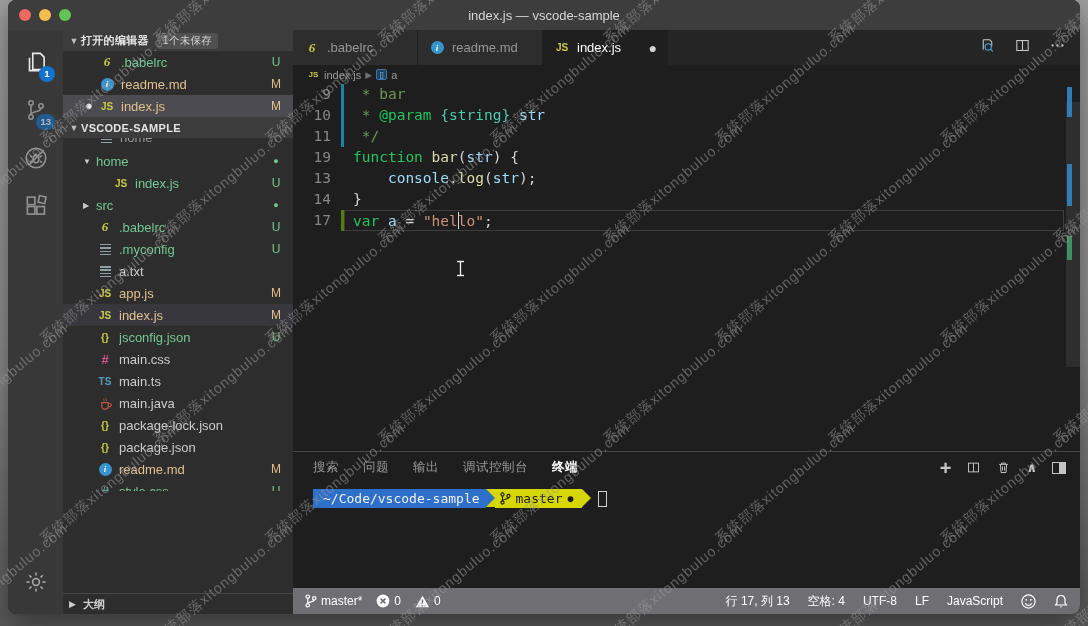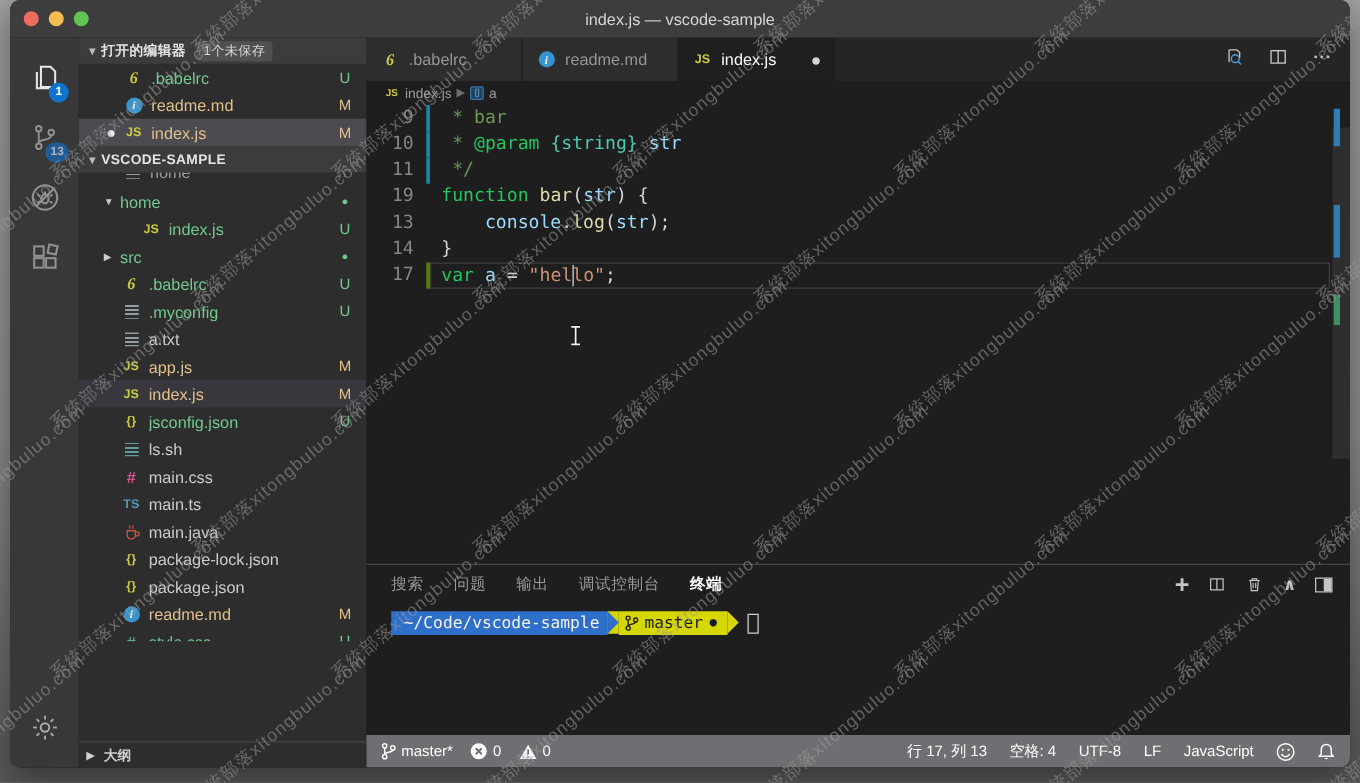--- a/index.html
+++ b/index.html
@@ -285,28 +285,20 @@
             <span class="chev"></span>
             <span class="fi fi-js">JS</span>
             <span class="fname c-modified">index.js</span>
             <span class="git c-modified">M</span>
           </div>
           <div class="row" style="padding-left: 20px;">
             <span class="chev"></span>
             <span class="fi fi-braces">{}</span>
             <span class="fname c-added">jsconfig.json</span>
             <span class="git c-added">U</span>
-          </div>
-          <div class="row" style="padding-left: 20px;">
-            <span class="chev"></span>
-            <span class="fi fi-shell">
-              <i></i>
-            </span>
-            <span class="fname c-plain">ls.sh</span>
-            <span class="git c-plain"></span>
           </div>
           <div class="row" style="padding-left: 20px;">
             <span class="chev"></span>
             <span class="fi fi-hash-pink">#</span>
             <span class="fname c-plain">main.css</span>
             <span class="git c-plain"></span>
           </div>
           <div class="row" style="padding-left: 20px;">
             <span class="chev"></span>
             <span class="fi fi-ts">TS</span>

